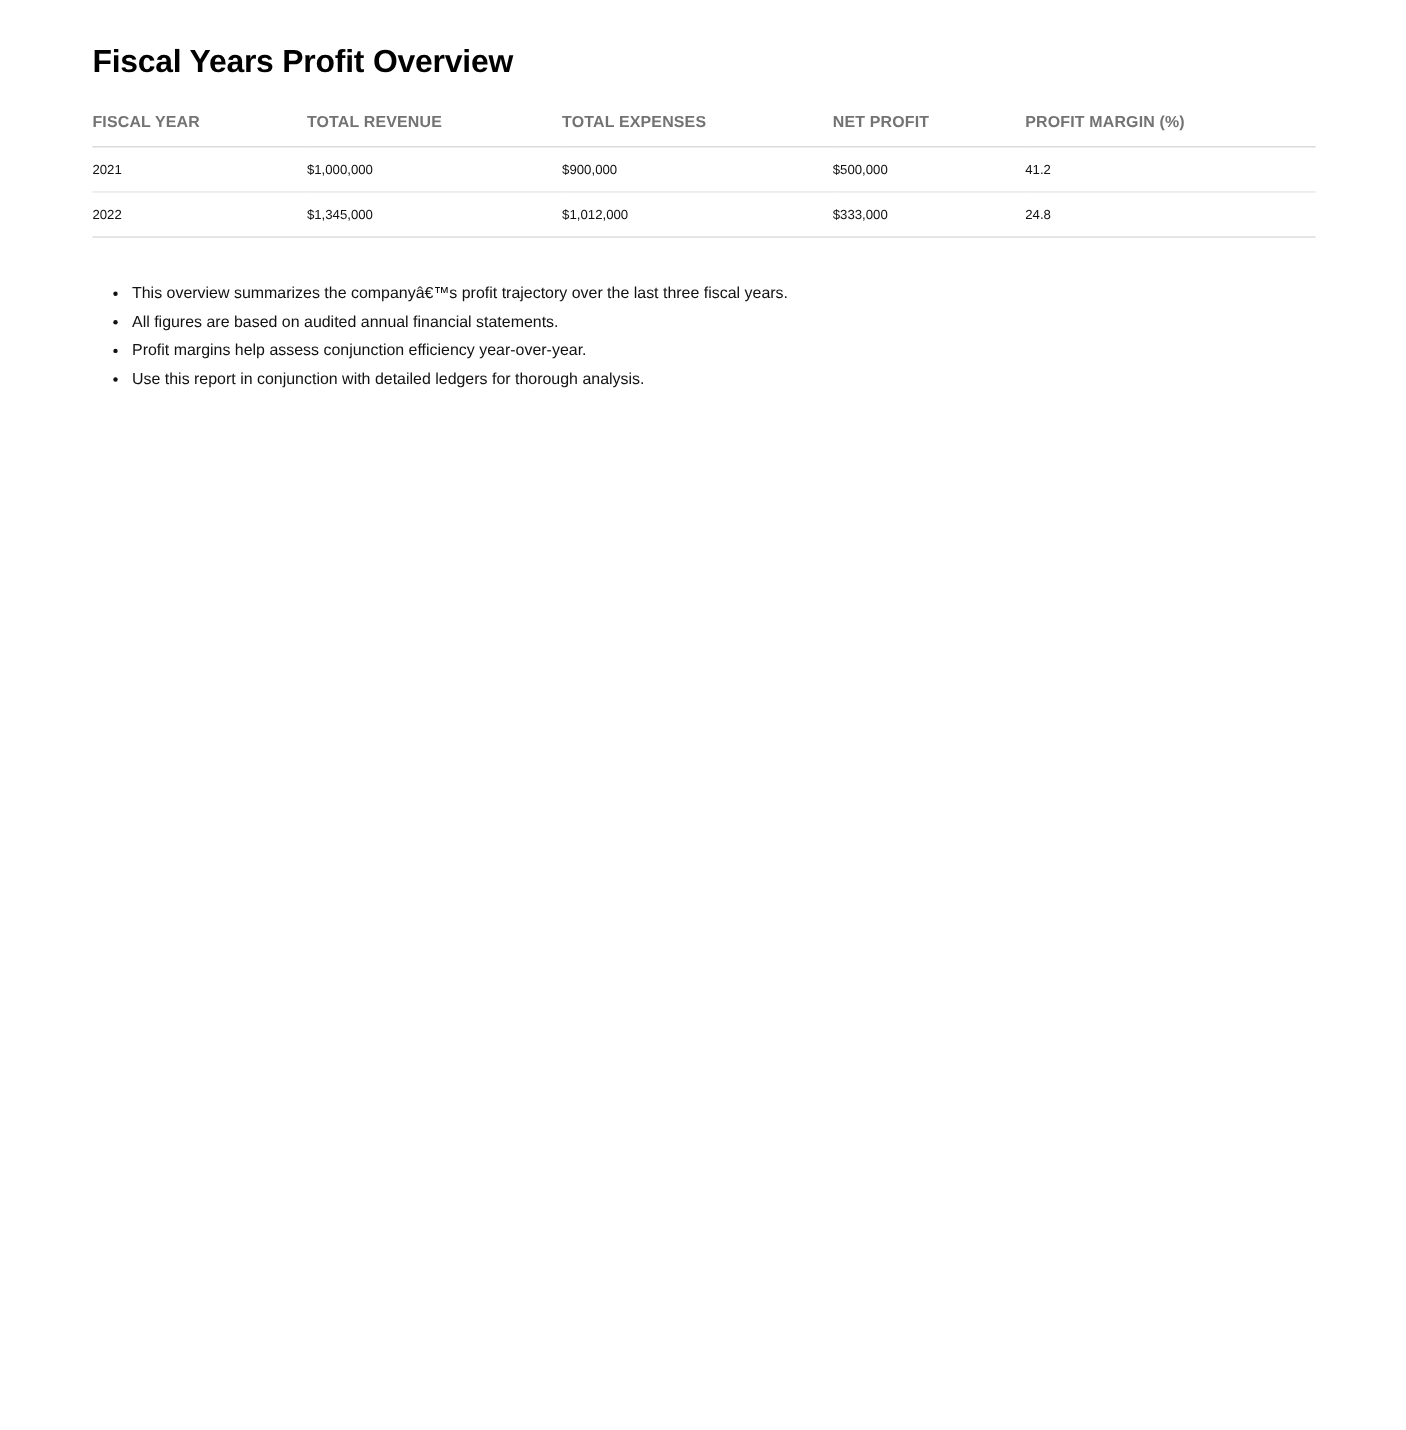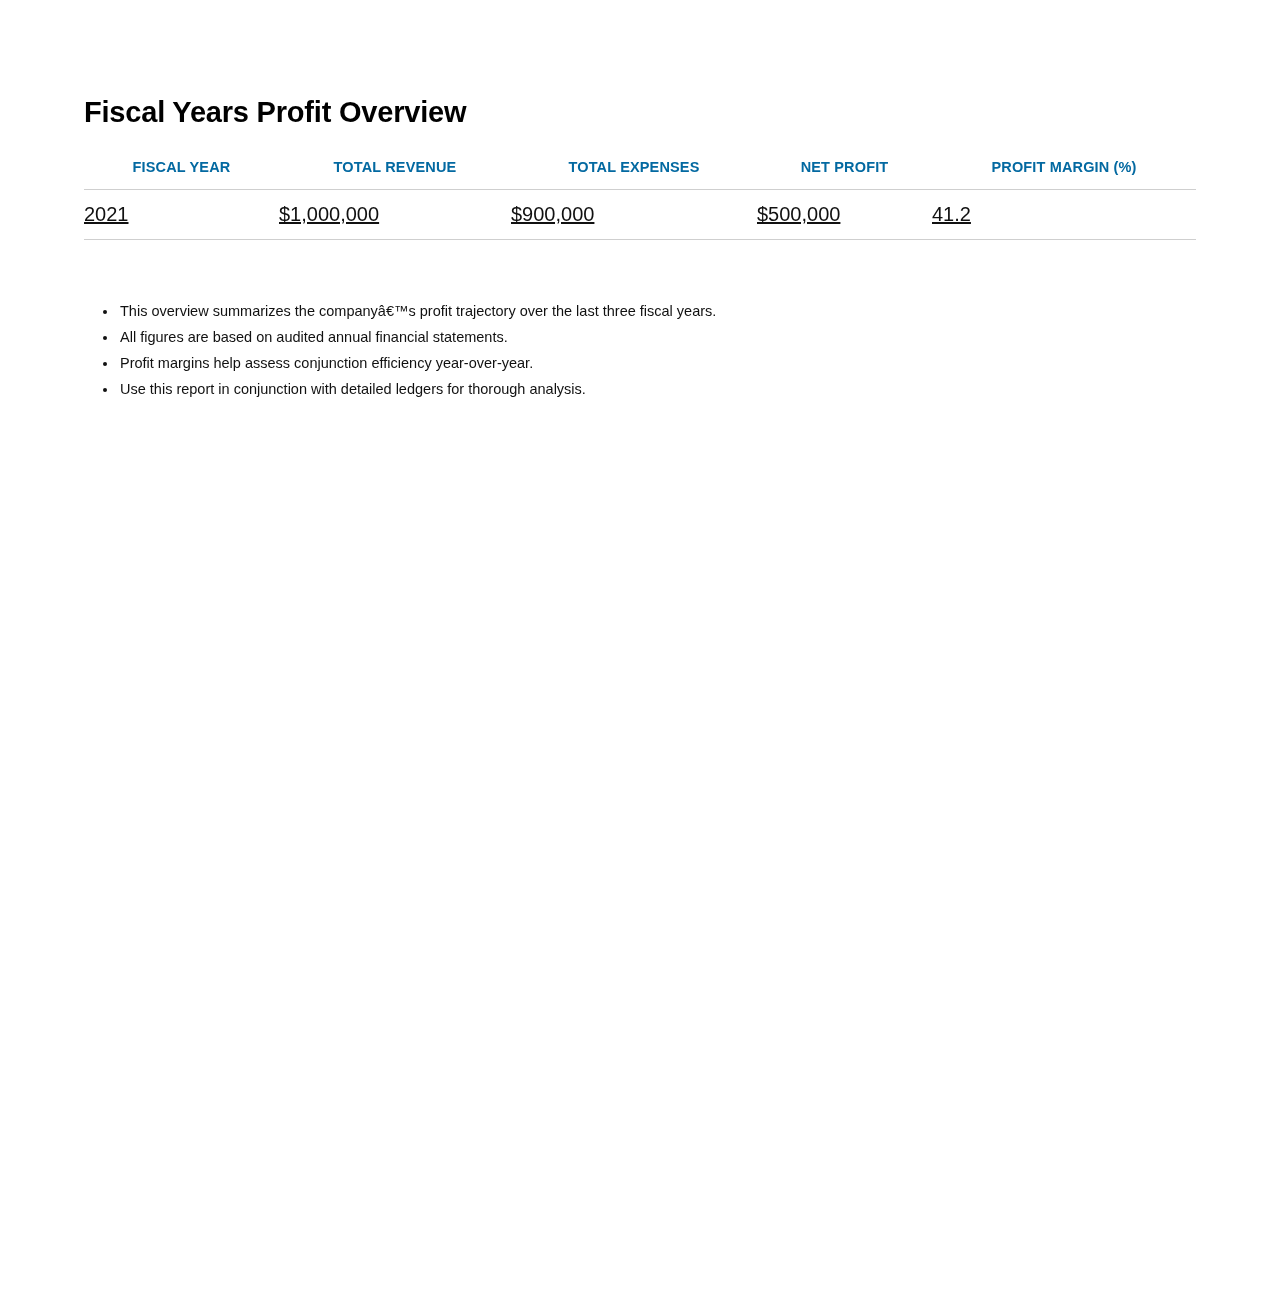--- a/index.html
+++ b/index.html
@@ -7,64 +7,63 @@
     padding: 0;
     background: #ffffff;
   }
   body {
     width: 1278px;
     min-height: 1300px;
     font-family: "Liberation Sans", sans-serif;
     color: #000000;
   }
   .page {
-    padding: 96px 84px 0 84px;
+    padding: 40px 84px 0 84px;
     box-sizing: border-box;
   }
   .page-title {
     font-size: 29px;
     font-weight: bold;
     letter-spacing: -0.2px;
     margin: 0 0 30px 0;
     color: #000000;
   }
   table.report {
     border-collapse: collapse;
     width: 1112px;
     table-layout: fixed;
   }
   table.report th {
-    text-align: center;
+    text-align: left;
     font-size: 14.5px;
     font-weight: bold;
     letter-spacing: 0.15px;
     padding: 0 0 14px 0;
     border-bottom: 1px solid #cfcfcf;
-    color: #0369a1;
+    color: #737373;
   }
   table.report td {
     text-align: left;
-    font-size: 20px;
+    font-size: 12px;
     font-weight: normal;
     padding: 13px 0 13px 0;
     border-bottom: 1px solid #e2e2e2;
     color: #111111;
-    text-decoration: underline;
   }
   table.report tr:last-child td {
     border-bottom: 1px solid #cfcfcf;
   }
   col.c0 { width: 195px; }
   col.c1 { width: 232px; }
   col.c2 { width: 246px; }
   col.c3 { width: 175px; }
   col.c4 { width: 264px; }
 
   ul.notes {
-    margin: 58px 0 0 0;
+    margin: 38px 0 0 0;
     padding-left: 34px;
     list-style: disc;
   }
   ul.notes li {
     font-size: 14.5px;
     line-height: 26px;
     color: #111111;
     padding-left: 2px;
   }
 </style>
@@ -93,20 +92,27 @@
       </tr>
     </thead>
     <tbody>
       <tr>
         <td>2021</td>
         <td>$1,000,000</td>
         <td>$900,000</td>
         <td>$500,000</td>
         <td>41.2</td>
       </tr>
+      <tr>
+        <td>2022</td>
+        <td>$1,345,000</td>
+        <td>$1,012,000</td>
+        <td>$333,000</td>
+        <td>24.8</td>
+      </tr>
     </tbody>
   </table>
 
   <ul class="notes">
     <li>This overview summarizes the companyâ€™s profit trajectory over the last three fiscal years.</li>
     <li>All figures are based on audited annual financial statements.</li>
     <li>Profit margins help assess conjunction efficiency year-over-year.</li>
     <li>Use this report in conjunction with detailed ledgers for thorough analysis.</li>
   </ul>
 

